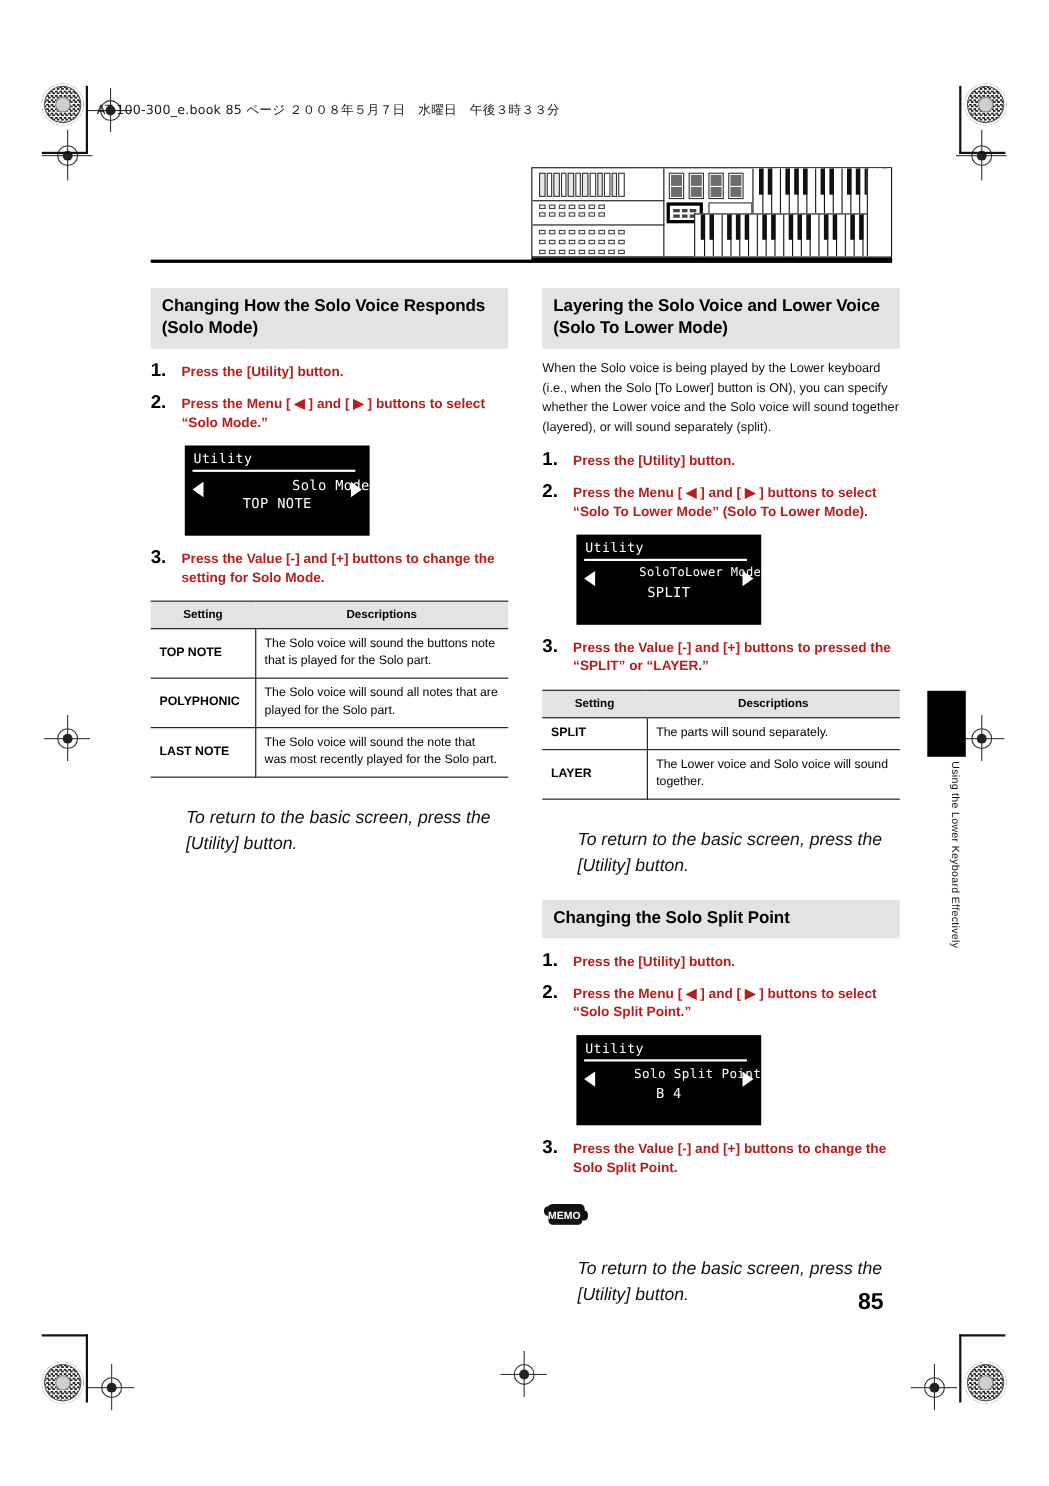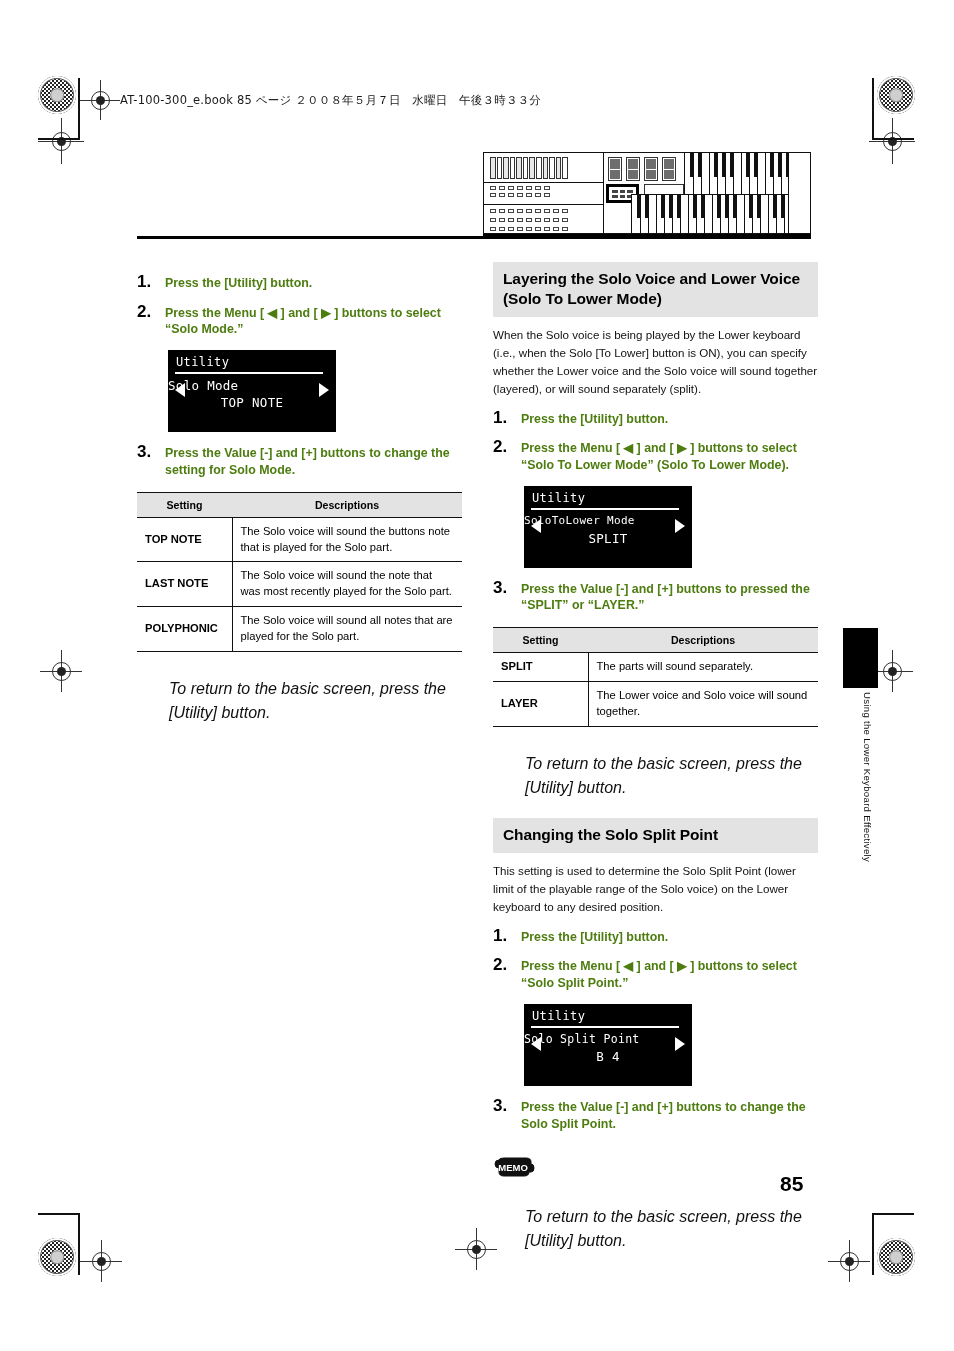--- a/index.html
+++ b/index.html
@@ -48,21 +48,21 @@
   }
   .cross .v {
     position:absolute; top:0; left:50%; width:1px; height:100%;
     background:#333; margin-left:-0.5px;
   }
   .cropline { position:absolute; background:#111; }
 
   
   .file-header {
     position: absolute;
-    left: 120px; top: 93px;
+    left: 88px; top: 93px;
     font-family: "DejaVu Sans", sans-serif;
     font-size: 11.5px;
     color: #1a1a1a;
     letter-spacing: 0.2px;
     white-space: nowrap;
   }
   .header-rule {
     position:absolute;
     left:137px; top:236px; width:674px; height:2.5px;
     background:#000;
@@ -177,21 +177,21 @@
     font-weight:bold;
     width:28px;
     flex:0 0 28px;
     line-height:1.05;
     color:#000;
   }
   .step .txt {
     font-size:12.4px;
     font-weight:bold;
     line-height:1.35;
-    color:#4d7c0f;
+    color:#b91c1c;
     padding-top:2px;
   }
 
   
   .lcd-wrap { margin-top:12px; margin-left:31px; }
   .lcd {
     background:#000;
     width:168px;
     height:82px;
     position:relative;
@@ -201,21 +201,21 @@
   .lcd.wide { width:168px; }
   .lcd .title {
     position:absolute; left:8px; top:5px;
     font-size:12px; letter-spacing:0.4px;
   }
   .lcd .title-rule {
     position:absolute; left:7px; top:22px; width:148px; height:2px; background:#fff;
   }
   .lcd .line1 {
     position:absolute; left:0; right:0; top:28px;
-    text-align:left; font-size:12.5px; letter-spacing:0.3px;
+    text-align:right; font-size:12.5px; letter-spacing:0.3px;
   }
   .lcd .line2 {
     position:absolute; left:0; right:0; top:45px;
     text-align:center; font-size:12.5px; letter-spacing:0.3px;
   }
   .lcd .tri {
     position:absolute; top:33px; width:0; height:0;
   }
   .lcd .tri-l { left:7px; border-top:7px solid transparent; border-bottom:7px solid transparent; border-right:10px solid #fff; }
   .lcd .tri-r { right:7px; border-top:7px solid transparent; border-bottom:7px solid transparent; border-left:10px solid #fff; }
@@ -555,20 +555,21 @@
       <div class="b" style="left:157px;"></div>
     <div class="b" style="left:173px;"></div>
 
   </div>
   <div class="kbd-rightpad"></div>
 </div>
 <div class="kbd-baseline"></div>
 
 <div class="col col-left">
 
+  <div class="section-head">Changing How the Solo Voice Responds (Solo Mode)</div>
 
 
   <div class="step">
     <div class="num">1.</div>
     <div class="txt">Press the [Utility] button.</div>
   </div>
 
   <div class="step">
     <div class="num">2.</div>
     <div class="txt">Press the Menu [ ◀ ] and [ ▶ ] buttons to select “Solo Mode.”</div>
@@ -596,26 +597,26 @@
         <th>Setting</th>
         <th>Descriptions</th>
       </tr>
     </thead>
     <tbody>
       <tr>
         <td class="setting">TOP NOTE</td>
         <td>The Solo voice will sound the buttons note that is played for the Solo part.</td>
       </tr>
       <tr>
+        <td class="setting">POLYPHONIC</td>
+        <td>The Solo voice will sound all notes that are played for the Solo part.</td>
+      </tr>
+      <tr>
         <td class="setting">LAST NOTE</td>
         <td>The Solo voice will sound the note that was most recently played for the Solo part.</td>
-      </tr>
-      <tr>
-        <td class="setting">POLYPHONIC</td>
-        <td>The Solo voice will sound all notes that are played for the Solo part.</td>
       </tr>
     </tbody>
   </table>
 
   <div class="return-note">To return to the basic screen, press the [Utility] button.</div>
 </div>
 
 <div class="col col-right">
 
   <div class="section-head">Layering the Solo Voice and Lower Voice (Solo To Lower Mode)</div>
@@ -664,21 +665,20 @@
         <td class="setting">LAYER</td>
         <td>The Lower voice and Solo voice will sound together.</td>
       </tr>
     </tbody>
   </table>
 
   <div class="return-note">To return to the basic screen, press the [Utility] button.</div>
 
   <div class="section-head single" style="margin-top:18px;">Changing the Solo Split Point</div>
 
-  <div class="body-p">This setting is used to determine the Solo Split Point (lower limit of the playable range of the Solo voice) on the Lower keyboard to any desired position.</div>
 
   <div class="step">
     <div class="num">1.</div>
     <div class="txt">Press the [Utility] button.</div>
   </div>
 
   <div class="step">
     <div class="num">2.</div>
     <div class="txt">Press the Menu [ ◀ ] and [ ▶ ] buttons to select “Solo Split Point.”</div>
   </div>

